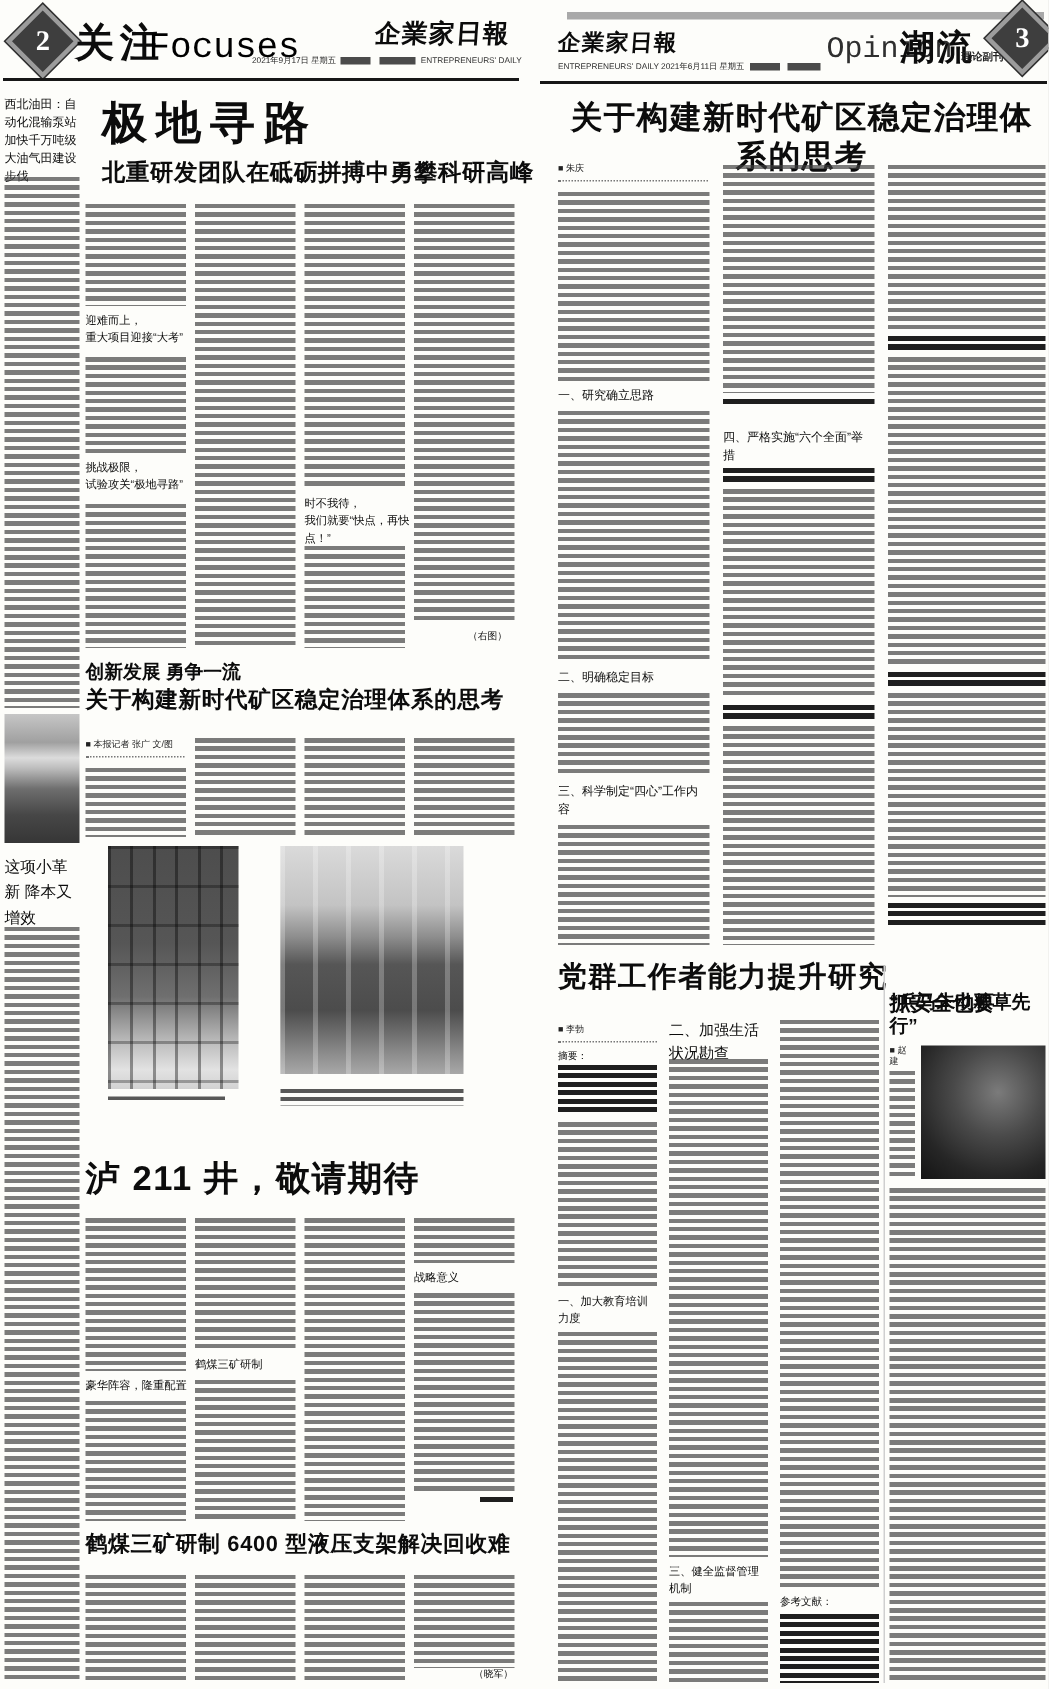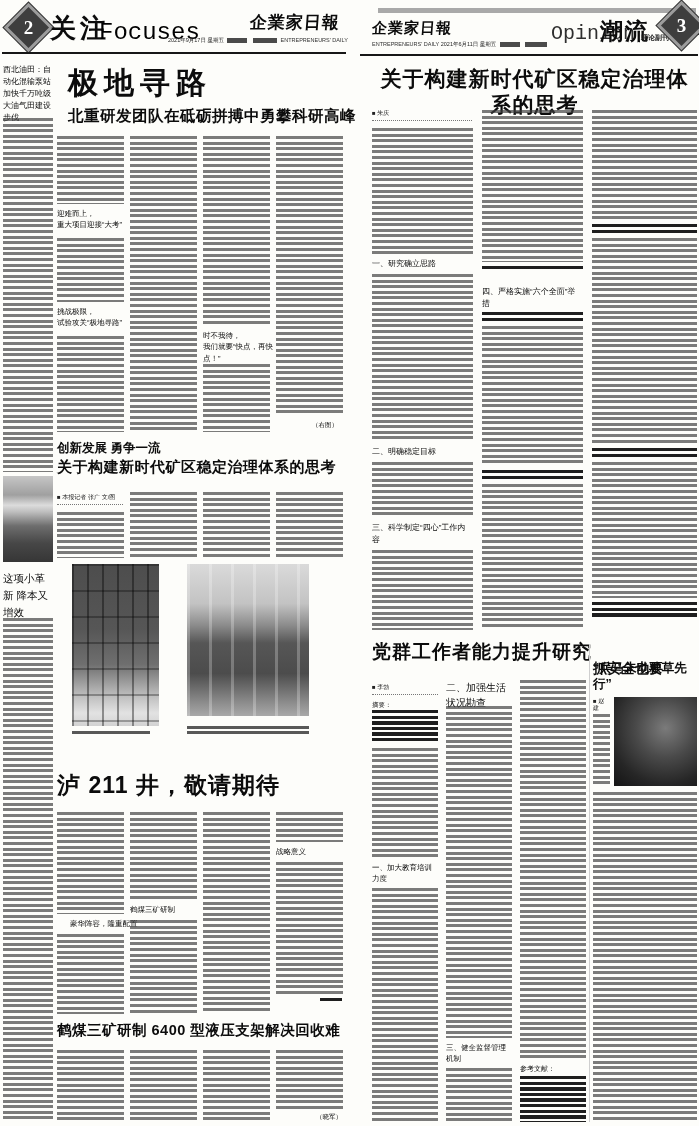--- a/index.html
+++ b/index.html
@@ -94,21 +94,21 @@
     <i class="gk" style="left:130px;top:492px;width:67px;height:66px;"></i>
     <i class="gk" style="left:203px;top:492px;width:67px;height:66px;"></i>
     <i class="gk" style="left:276px;top:492px;width:67px;height:66px;"></i>
     <div class="photo photo-portrait" style="left:72px;top:564px;width:87px;height:162px;"></div>
     <i class="cap" style="left:72px;top:731px;width:78px;height:5px;"></i>
     <div class="photo photo-group" style="left:187px;top:564px;width:122px;height:152px;"></div>
     <i class="cap" style="left:187px;top:726px;width:122px;height:11px;"></i>
 
     <div class="hd" style="left:57px;top:771px;font-size:23px;letter-spacing:1px;">泸 211 井，敬请期待</div>
     <i class="gk" style="left:57px;top:812px;width:67px;height:102px;"></i>
-    <div class="sub" style="left:70px;top:918px;width:70px;font-size:7.5px;">豪华阵容，隆重配置</div>
+    <div class="sub" style="left:57px;top:918px;width:70px;font-size:7.5px;">豪华阵容，隆重配置</div>
     <i class="gk" style="left:57px;top:934px;width:67px;height:80px;"></i>
     <i class="gk" style="left:130px;top:812px;width:67px;height:88px;"></i>
     <div class="sub" style="left:130px;top:904px;width:67px;font-size:7.5px;">鹤煤三矿研制</div>
     <i class="gk" style="left:130px;top:920px;width:67px;height:94px;"></i>
     <i class="gk" style="left:203px;top:812px;width:67px;height:202px;"></i>
     <i class="gk" style="left:276px;top:812px;width:67px;height:30px;"></i>
     <div class="sub" style="left:276px;top:846px;width:67px;font-size:7.5px;">战略意义</div>
     <i class="gk" style="left:276px;top:862px;width:67px;height:132px;"></i>
     <i class="gkb" style="left:320px;top:998px;width:22px;height:5px;"></i>
 

